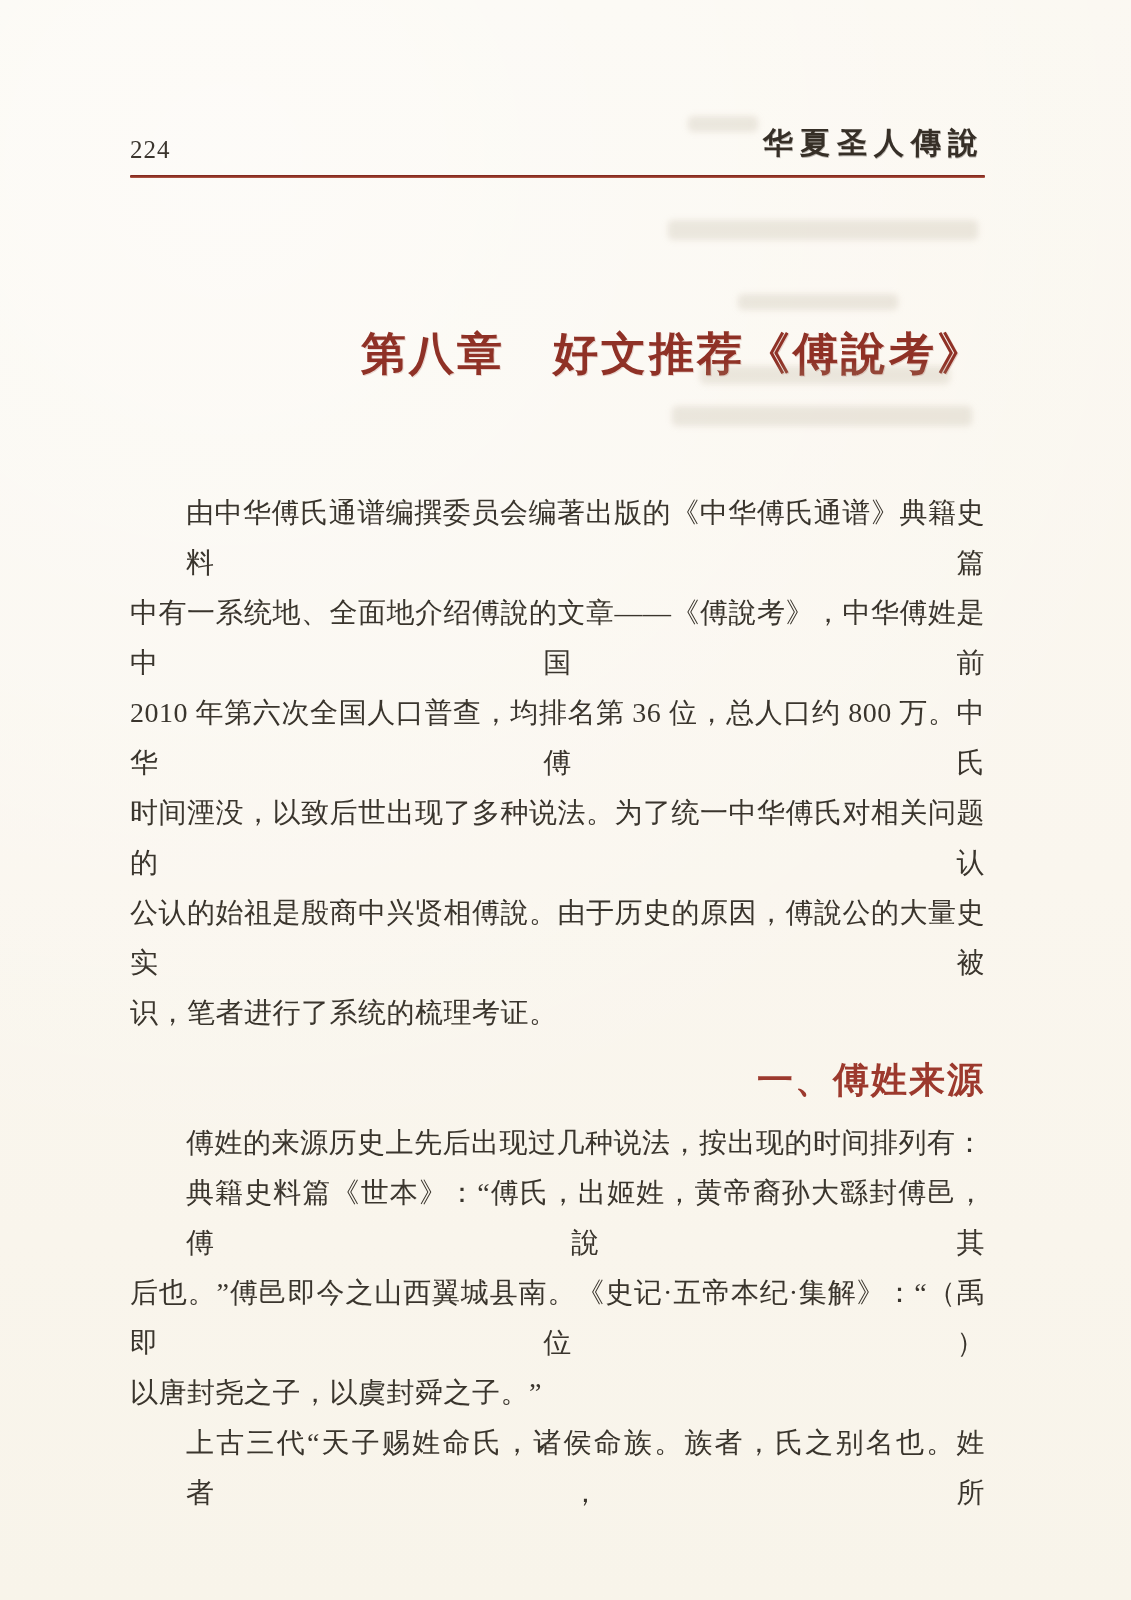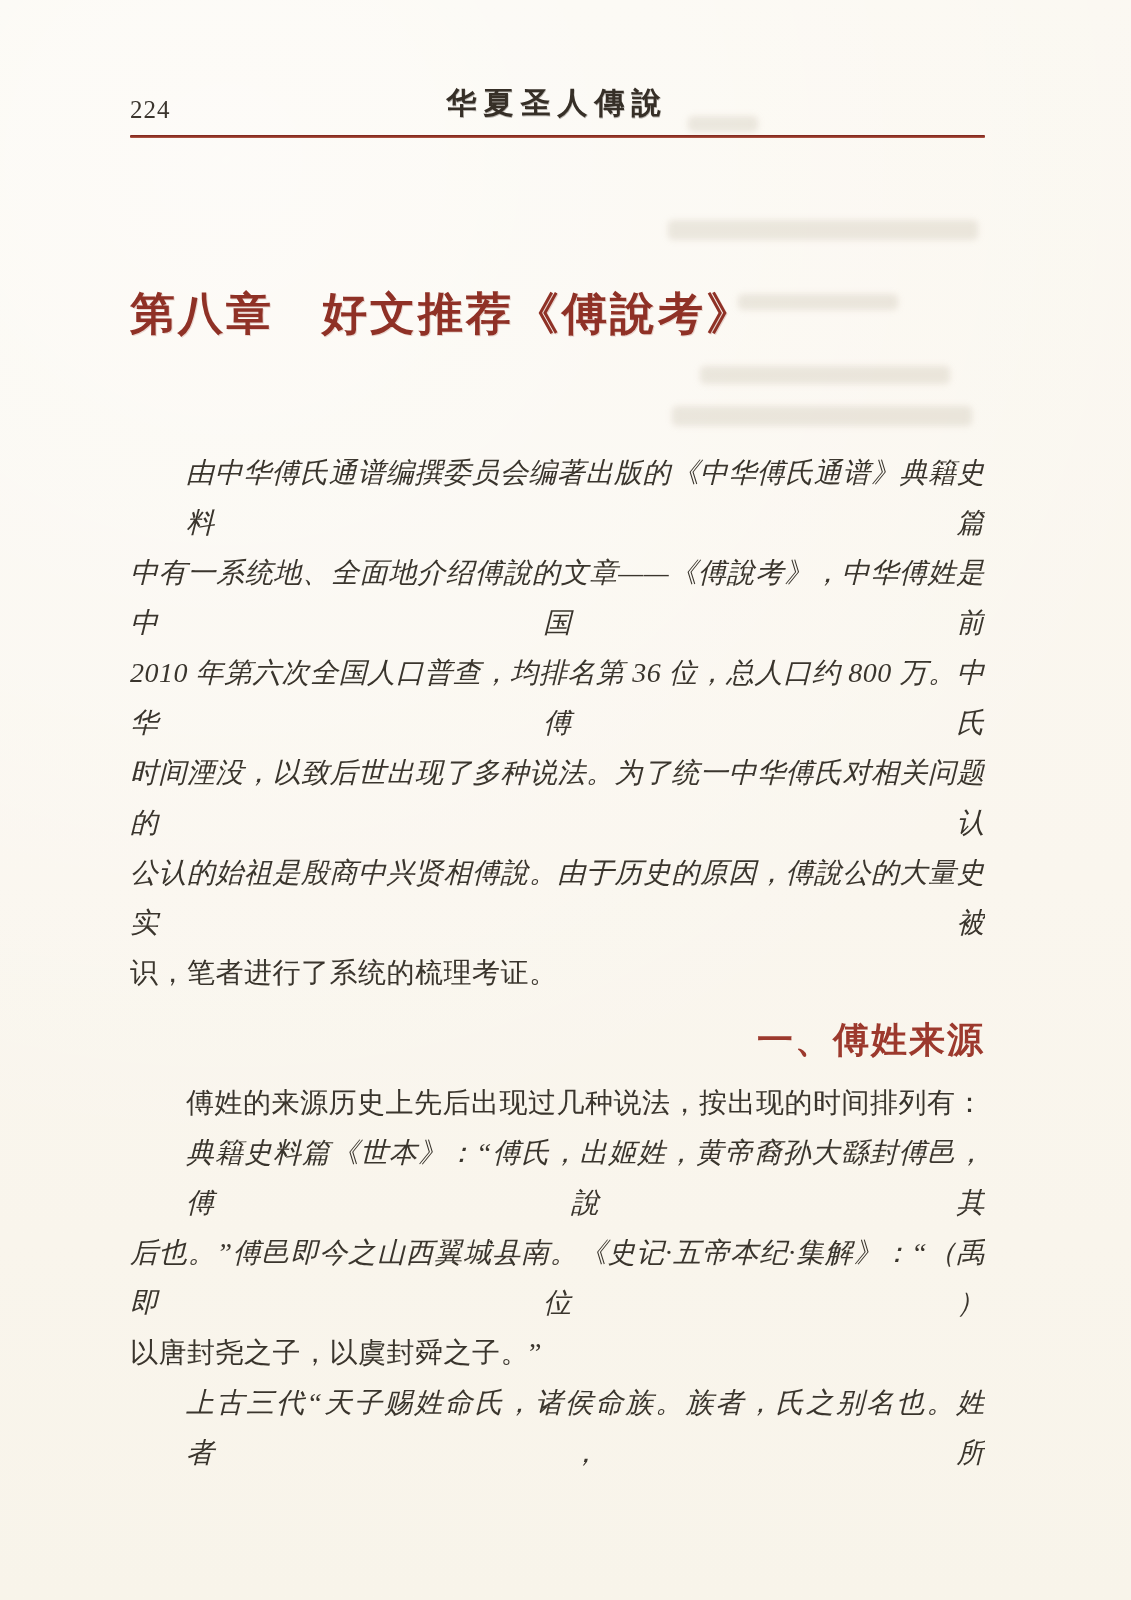--- a/index.html
+++ b/index.html
@@ -13,60 +13,59 @@
     position:relative;
     font-family:"Liberation Serif","DejaVu Serif",serif;
     color:#3a352d;
   }
   .sheet{position:absolute;inset:0;}
   .margins{margin:0 146px 0 130px;}
   
   .page-header{
     position:relative;
     padding-top:96px;
-    display:flex;align-items:flex-end;
+    display:flex;align-items:flex-end;margin-top:40px;
   }
   .page-number{
     font-size:25px;color:#3b352e;letter-spacing:1px;
   }
   .running-title{
     position:absolute;left:0;right:0;bottom:0;
-    text-align:center;
+    text-align:right;
     font-weight:bold;font-size:30px;letter-spacing:7px;color:#362f27;
     text-shadow:0.5px 0.5px 0 rgba(54,47,39,.35);
   }
   .header-rule{
     height:3px;margin-top:11px;
     background:linear-gradient(180deg,#7c241a 0%,#96382a 55%,#b0604e 100%);
     border-radius:1px;
   }
   
   .chapter-title{
     margin-top:146px;
-    text-align:left;
+    text-align:right;
     font-size:45px;font-weight:bold;letter-spacing:3px;
     color:#8f3126;
     text-shadow:1px 1px 0 rgba(143,49,38,.18);
   }
   
   .content{
     margin-top:104px;
     font-size:28px;
     overflow:hidden;
   }
   .para{margin:0;}
   .line{
     line-height:50px;
     letter-spacing:.5px;
   }
   .line.full{
     text-align:justify;
     text-align-last:justify;
     text-justify:inter-character;
-    font-style:italic;
   }
   .line.indent{padding-left:56px;}
   .section-heading{
     margin:15px 0 11px 0;
     text-align:right;
     font-family:"Liberation Sans","DejaVu Sans",sans-serif;
     font-weight:bold;font-size:36px;letter-spacing:2px;
     color:#9c392d;
     line-height:54px;
   }

